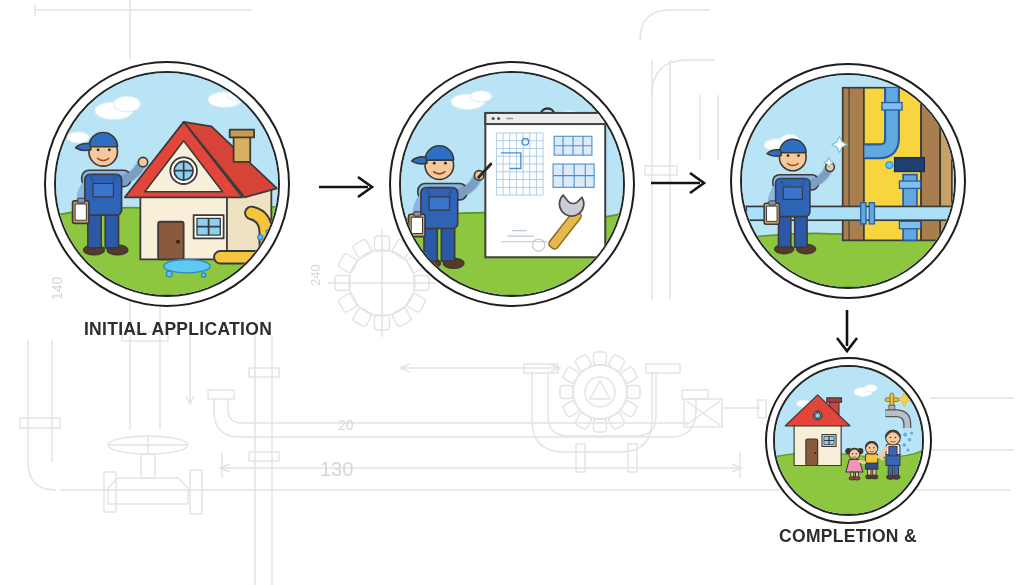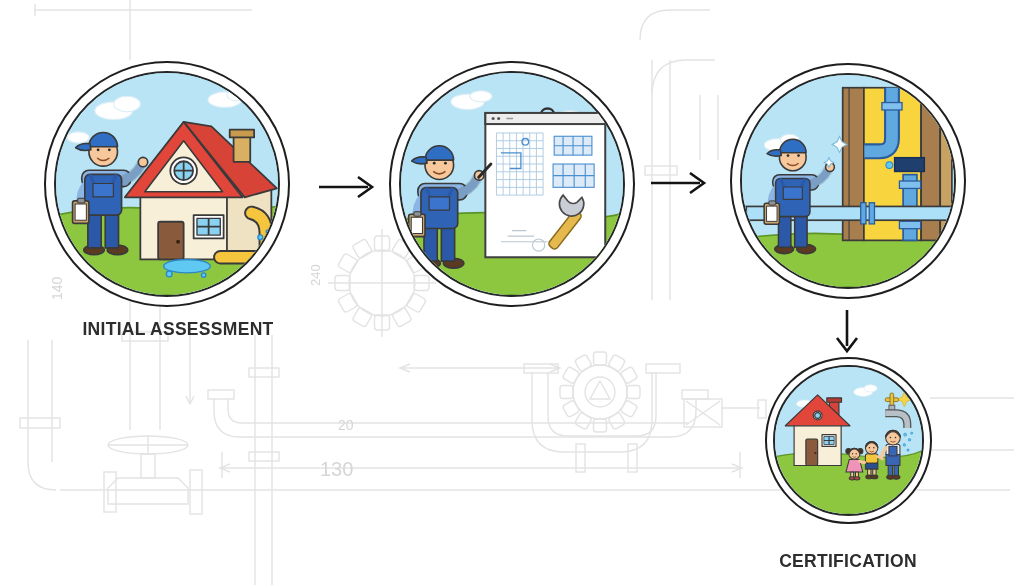--- a/index.html
+++ b/index.html
@@ -207,21 +207,21 @@
             <circle cx="184" cy="148" r="2.2"></circle>
               <circle cx="191" cy="143" r="1.7"></circle>
               <circle cx="188" cy="155" r="1.5"></circle>
           </g>
           <use href="#plumber" transform="translate(14,14) scale(0.92)"></use>
         </svg>
       </div>
     </div>
   </div>
   <div class="step-label" style="left:18px;top:317px;">
-    <span>INITIAL ASSESSMENT</span>
+    <span>INITIAL APPLICATION</span>
   </div>
 
   <svg class="arrow" style="left:314px;top:172px;" width="70" height="30" viewBox="0 0 70 30">
     <line x1="5" y1="15" x2="54" y2="15" stroke="#141414" stroke-width="2.6"></line>
     <polyline points="44,5 58,15 44,25" fill="none" stroke="#141414" stroke-width="2.6"></polyline>
   </svg>
 
   <div class="step" style="left:389px;top:61px;width:246px;height:246px;">
     <div class="circle-outer">
       <div class="circle-inner">
@@ -428,17 +428,16 @@
             <circle cx="105.5" cy="118" r="0.9" fill="#2e2e2e" stroke="none"></circle>
               <circle cx="110.5" cy="118" r="0.9" fill="#2e2e2e" stroke="none"></circle>
             <path d="M105.5,122 q2.5,2 5,0" fill="none" stroke="#8a4a26" stroke-width="1"></path>
             <path d="M115,128 q4,2 7,2" fill="none" stroke="#f6c89b" stroke-width="4" stroke-linecap="round"></path>
           </g>
         </svg>
       </div>
     </div>
   </div>
   <div class="step-label" style="left:688px;top:524px;">
-    <br>
-    <span>CERTIFICATION</span>
+    <span>COMPLETION &amp;</span><br>
   </div>
 
 </div>
 
 </body></html>

